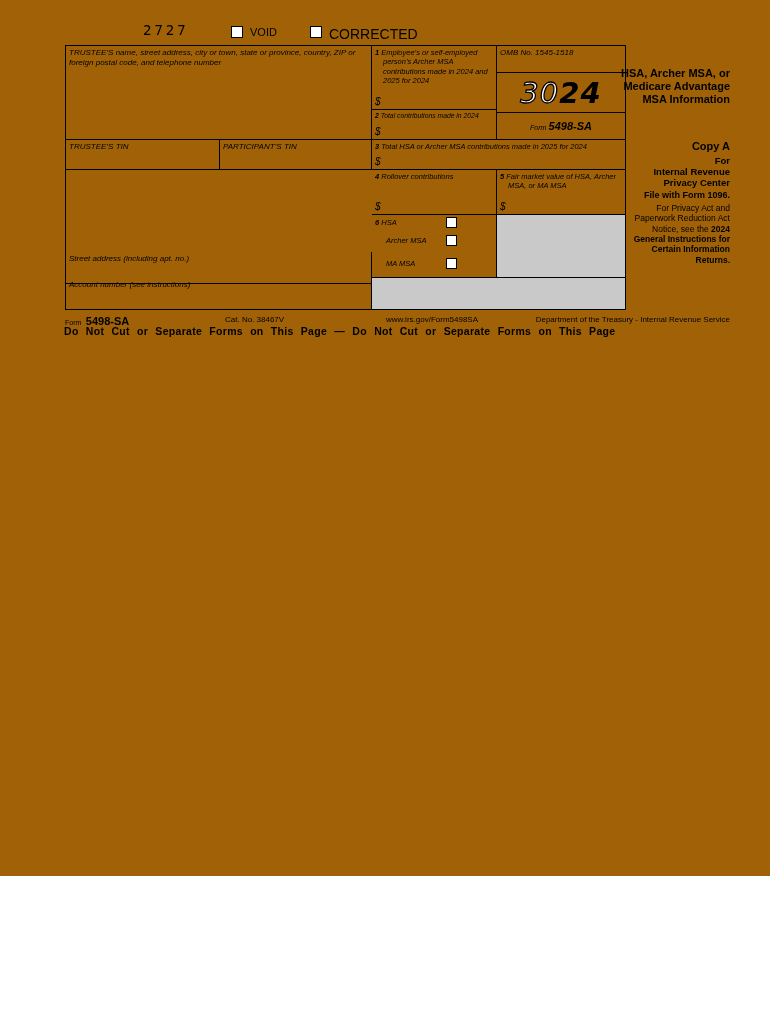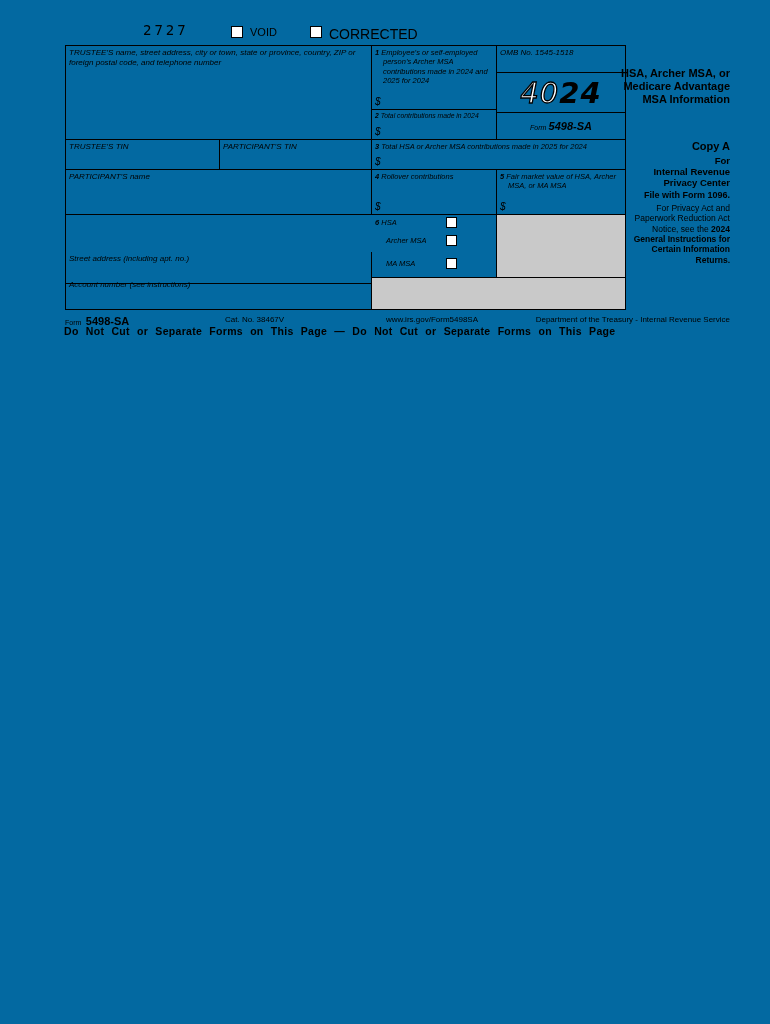--- a/index.html
+++ b/index.html
@@ -1,18 +1,18 @@
 <!DOCTYPE html>
 <html><head>
 <meta charset="utf-8">
 <style>
   * { margin:0; padding:0; box-sizing:border-box; }
   html,body { width:770px; height:1024px; background:#fff; }
   body { font-family:"Liberation Sans", sans-serif; color:#000; position:relative; }
-  .page { position:absolute; left:0; top:0; width:770px; height:1024px; background:#0369a1; }
+  .page { position:absolute; left:0; top:0; width:770px; height:876px; background:#a16207; }
 
   
   .hdr-code { position:absolute; left:143px; top:22px; font-family:"DejaVu Sans Mono", monospace; font-size:14px; letter-spacing:3px; }
   .chk { display:inline-block; width:12px; height:12px; border:1px solid #000; background:#fff; }
   .void-chk { position:absolute; left:231px; top:26px; }
   .void-label { position:absolute; left:250px; top:26px; font-size:11px; }
   .corrected-chk { position:absolute; left:310px; top:26px; }
   .corrected-label { position:absolute; left:329px; top:26px; font-size:14px; }
 
   
@@ -104,43 +104,40 @@
     <div class="cell box2 br bb">
       <div class="boxlabel small-label nowrap"><b>2</b> <span>Total contributions made in 2024</span></div>
       <div class="dollar">$</div>
     </div>
 
     <div class="cell omb-cell bb">
       <span>OMB No. 1545-1518</span>
     </div>
 
     <div class="cell year-cell bb">
-      <span class="year-outline">40</span><span class="year-bold">24</span>
+      <span class="year-outline">30</span><span class="year-bold">24</span>
     </div>
 
     <div class="cell formnum-cell bb">
       <span class="form-word">Form</span> <span class="formnum">5498-SA</span>
     </div>
 
     <div class="cell trustee-tin br bb">
       <span>TRUSTEE’S TIN</span>
     </div>
 
     <div class="cell participant-tin br bb">
       <span>PARTICIPANT’S TIN</span>
     </div>
 
     <div class="cell box3 bb">
       <div class="boxlabel nowrap"><b>3</b> <span>Total HSA or Archer MSA contributions made in 2025 for 2024</span></div>
       <div class="dollar">$</div>
     </div>
 
-    <div class="cell participant-name br bb">
-      <span>PARTICIPANT’S name</span>
-    </div>
 
     <div class="cell box4 br bb">
       <div class="boxlabel"><b>4</b> <span>Rollover contributions</span></div>
       <div class="dollar">$</div>
     </div>
 
     <div class="cell box5 bb">
       <div class="boxlabel"><b>5</b> <span>Fair market value of HSA, Archer MSA, or MA MSA</span></div>
       <div class="dollar">$</div>
     </div>

